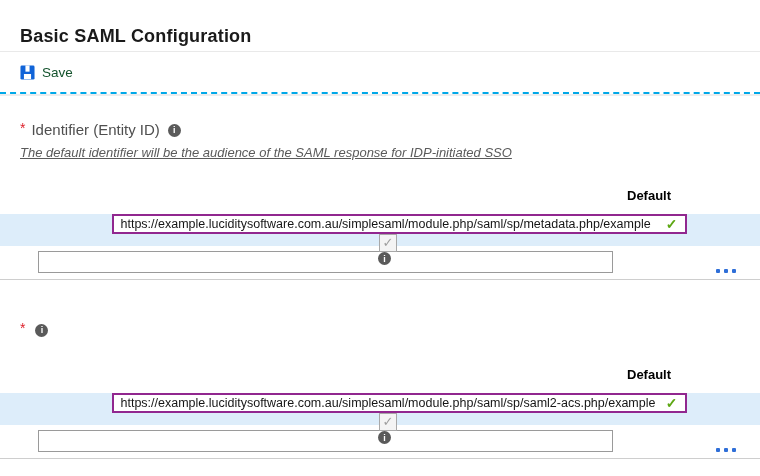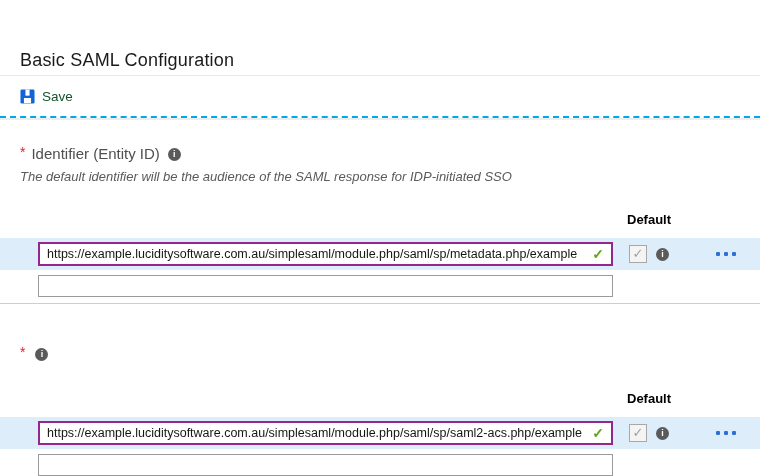--- a/index.html
+++ b/index.html
@@ -11,40 +11,40 @@
     --ellipsis-blue:#2f6fd8;
     --required-red:#dd212b;
     --title-color:#1a1a1a;
     --header-color:#4f4f4f;
     --desc-color:#5a5a5a;
   }
   *{margin:0;padding:0;box-sizing:border-box;}
   html,body{width:760px;height:476px;background:#fff;overflow:hidden;
     font-family:"Liberation Sans",sans-serif;}
   .page-title{
-    padding:8px 0 0 20px;font-size:18px;font-weight:400;color:var(--title-color);
-    line-height:24px;letter-spacing:.2px;margin-top:40px;
+    padding:24px 0 0 20px;font-size:18px;font-weight:700;color:var(--title-color);
+    line-height:24px;letter-spacing:.2px;
   }
   .title-rule{margin-top:3px;border-bottom:1px solid #e9e9e9;}
   .toolbar{height:40px;display:flex;align-items:center;padding-left:20px;}
   .save-btn{display:flex;align-items:center;gap:7px;cursor:pointer;background:none;border:none;
     font-family:inherit;font-size:13.5px;color:#14532d;padding:0;}
   .save-icon{width:15px;height:15px;display:inline-block;color:var(--save-icon-blue);}
   .dashed-rule{height:0;border-top:2px dashed var(--accent-dashed);box-shadow:0 2px 0 rgba(0,0,0,.07);}
   .section-header{margin:26px 20px 0 20px;font-size:15px;color:var(--header-color);
     display:flex;align-items:center;gap:4px;line-height:20px;}
   .req{color:var(--required-red);font-size:14px;margin-right:2px;position:relative;top:-2px;}
   .info-icon{width:13px;height:13px;border-radius:50%;background:#5a5a5a;color:#fff;
     display:inline-flex;align-items:center;justify-content:center;
     font-size:9px;font-weight:700;font-style:normal;margin-left:4px;cursor:pointer;flex:0 0 auto;}
   .section-desc{margin:5px 20px 0 20px;font-size:13px;font-style:italic;color:var(--desc-color);
-    line-height:16px;}
+    line-height:16px;text-decoration:underline;}
   .default-header{margin:27px 0 0 627px;font-size:13px;font-weight:700;color:#000;line-height:16px;}
   .value-row{margin-top:10px;height:32px;background:var(--row-highlight);
-    display:flex;align-items:center;}
+    display:flex;align-items:center;flex-direction:column;}
   .url-input-wrap{margin-left:38px;width:575px;height:24px;background:#fff;
     border:2px solid var(--input-modified-border);display:flex;align-items:center;padding:0 7px;}
   .url-input{flex:1;border:none;outline:none;background:transparent;
     font-family:inherit;font-size:12.5px;color:#161616;height:100%;min-width:0;}
   .valid-check{color:var(--valid-green);font-weight:700;font-size:14px;margin-left:6px;flex:0 0 auto;}
   .default-checkbox{margin-left:16px;width:18px;height:18px;background:#f4f4f4;
     border:1px solid #a8a8a8;color:#9e9e9e;font-size:13px;line-height:16px;text-align:center;
     cursor:default;flex:0 0 auto;}
   .row-info{margin-left:9px;}
   .more-options{margin-left:auto;margin-right:22px;display:flex;gap:4px;cursor:pointer;

